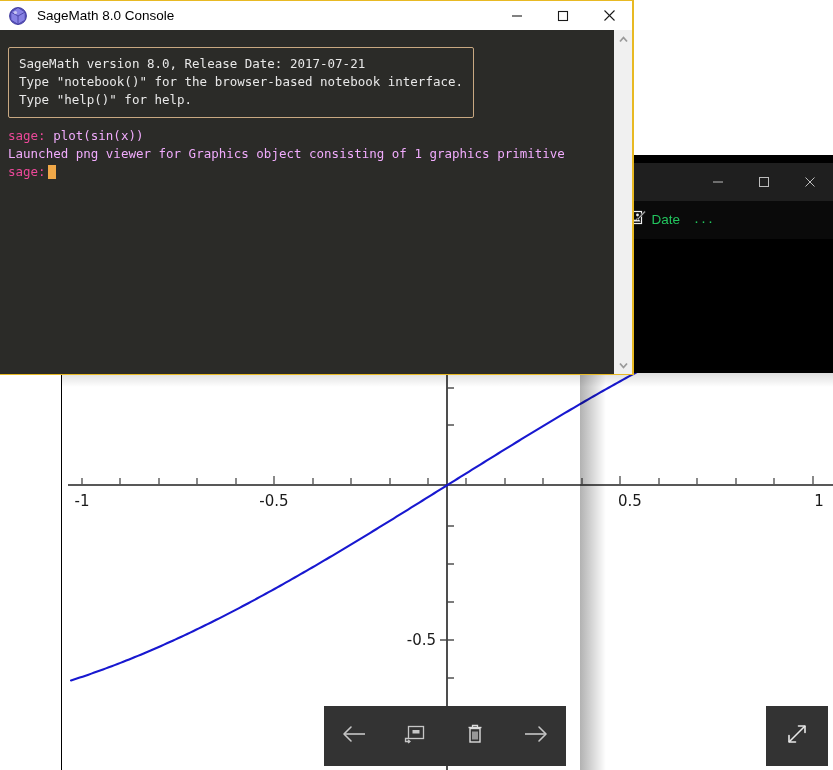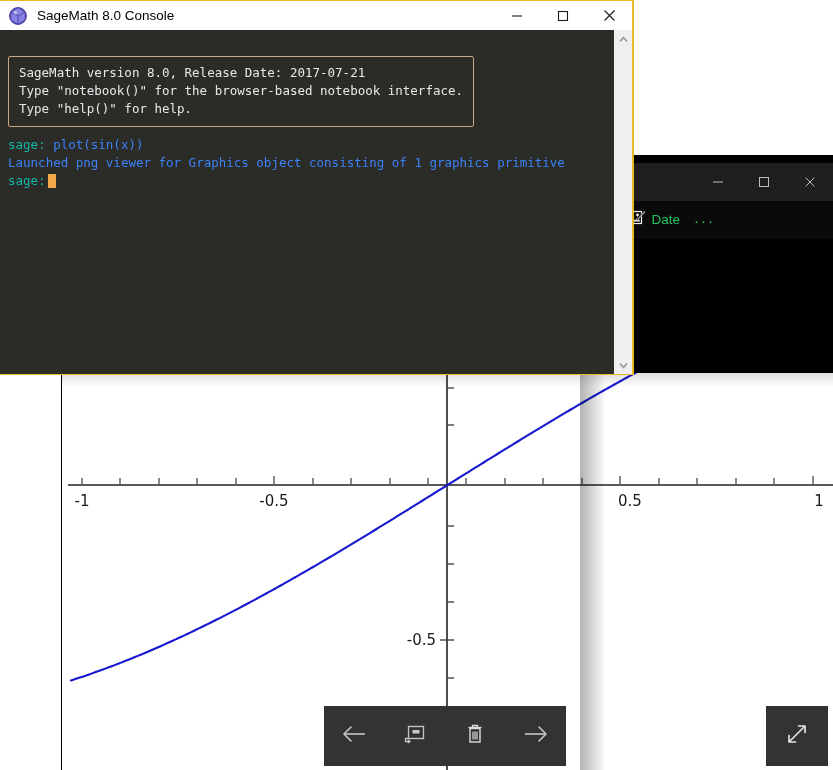--- a/index.html
+++ b/index.html
@@ -126,37 +126,37 @@
     color: #111111;
   }
   #console-body {
     position: relative;
     height: 344px;
     background: #2b2b28;
     display: flex;
   }
   #console-text {
     flex: 1;
-    padding: 26px 8px 0 8px;
+    padding: 17px 8px 0 8px;
     font-family: "DejaVu Sans Mono", monospace;
     font-size: 12.5px;
     line-height: 18px;
     color: #e8e8e8;
     overflow: hidden;
   }
   #console-banner {
     border: 1px solid #c8a882;
     border-radius: 2px;
     padding: 7px 10px 8px 10px;
     margin: 0 0 9px 0;
     display: inline-block;
   }
   .banner-line { white-space: pre; color: #e8e8e8; }
-  .prompt { color: #14b8a6; }
-  .out-line { color: #3b82f6; white-space: pre; }
+  .prompt { color: #ec4899; }
+  .out-line { color: #f0abfc; white-space: pre; }
   .cursor {
     display: inline-block;
     width: 8px; height: 14px;
     background: #f0a848;
     vertical-align: -3px;
     margin-left: 2px;
   }
   #console-scrollbar {
     width: 18px;
     background: #f0f0f0;

